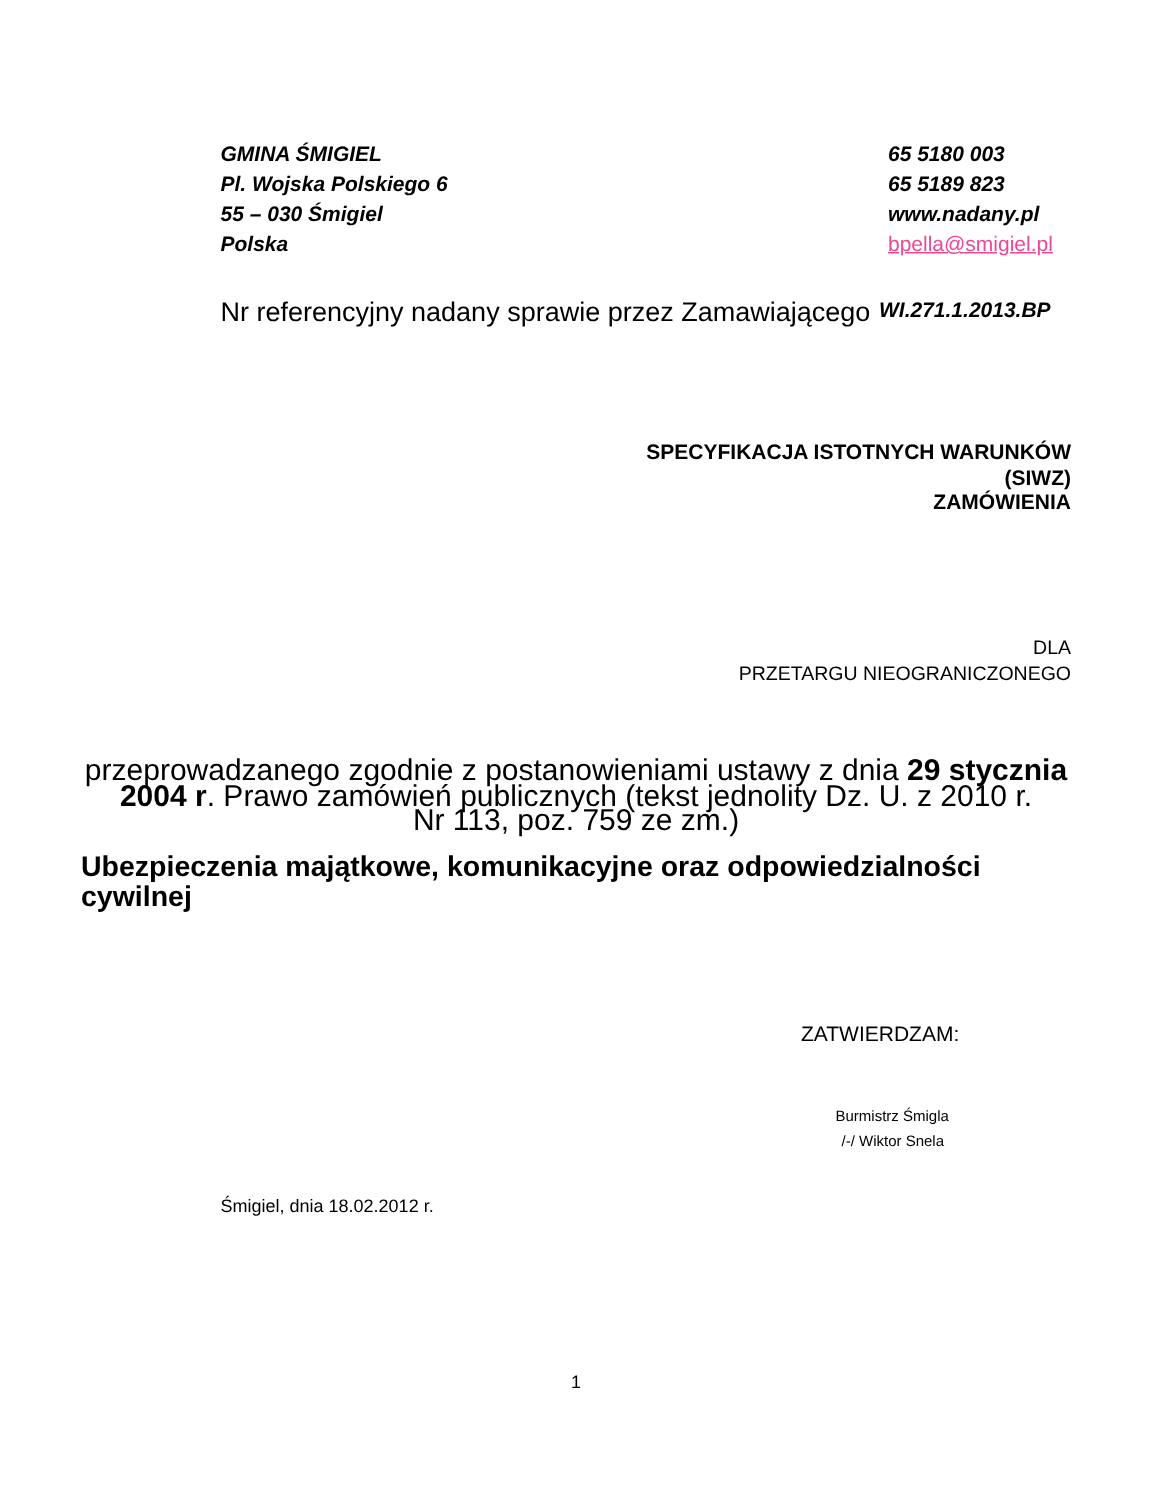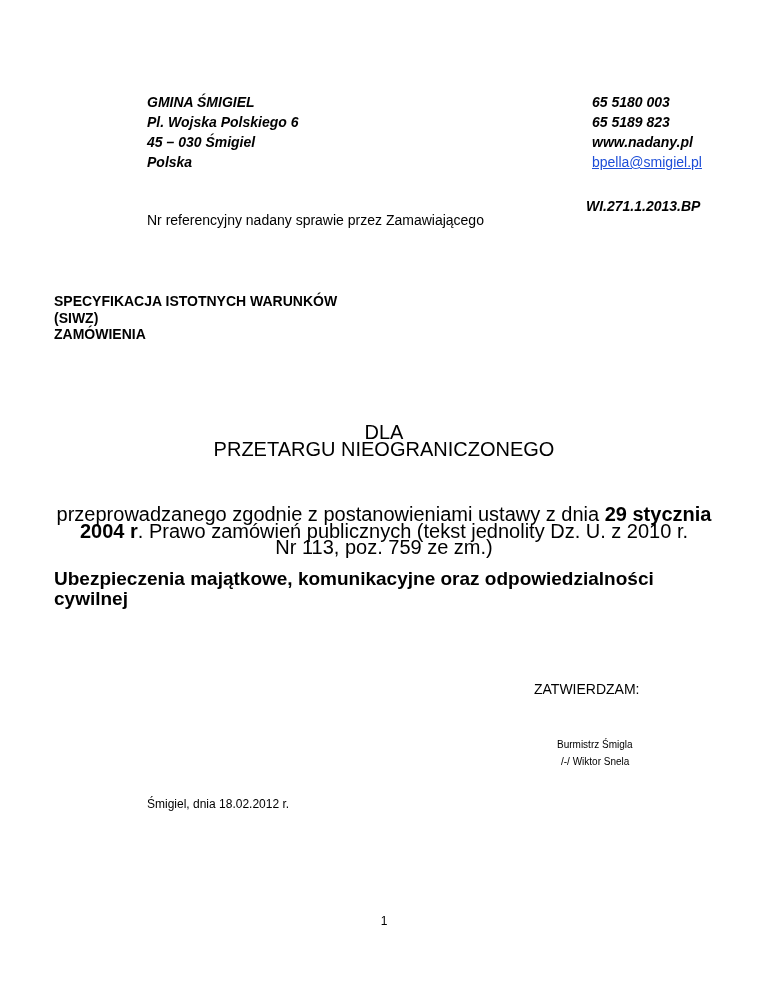--- a/index.html
+++ b/index.html
@@ -22,36 +22,36 @@
   .contact-block {
     position: absolute; left: 538px; top: 92px;
     font-size: 14px; line-height: 20px;
     font-weight: bold; font-style: italic;
   }
   .contact-block a.email-link {
     font-weight: normal; font-style: normal;
     text-decoration: underline;
   }
   .ref-label {
-    position: absolute; left: 93px; top: 212px;
-    font-size: 14px; line-height: 17px;
+    position: absolute; left: 93px; top: 200px;
+    font-size: 18px; line-height: 17px;
   }
   .ref-value {
     position: absolute; left: 532px; top: 198px;
     font-size: 14px; line-height: 17px;
     font-weight: bold; font-style: italic;
   }
   .doc-title {
     position: absolute; left: 0; right: 0; top: 293px;
-    text-align: left; font-size: 14px; line-height: 16.5px;
+    text-align: right; font-size: 14px; line-height: 16.5px;
     font-weight: bold;
   }
   .procedure-type {
     position: absolute; left: 0; right: 0; top: 424px;
-    text-align: center; font-size: 20px; line-height: 16.5px;
+    text-align: right; font-size: 13px; line-height: 16.5px;
   }
   .legal-paragraph {
     position: absolute; left: 0; right: 0; top: 506px;
     text-align: center; font-size: 20px; line-height: 16.5px;
   }
   .legal-paragraph .b { font-weight: bold; }
   .subject-block {
     position: absolute; left: 0; right: 0; top: 569px;
     text-align: left; font-size: 19px; line-height: 20px;
     font-weight: bold;
@@ -75,29 +75,29 @@
   }
 </style>
 </head>
 <body>
 
 <div class="page">
 
   <div class="address-block">
     <div>GMINA ŚMIGIEL</div>
     <div>Pl. Wojska Polskiego 6</div>
-    <div>45 – 030 Śmigiel</div>
+    <div>55 – 030 Śmigiel</div>
     <div>Polska</div>
   </div>
 
   <div class="contact-block">
     <div>65 5180 003</div>
     <div>65 5189 823</div>
     <div>www.nadany.pl</div>
-    <div><a href="#" class="email-link" style="color: #1d4ed8;">bpella@smigiel.pl</a></div>
+    <div><a href="#" class="email-link" style="color: #ec4899;">bpella@smigiel.pl</a></div>
   </div>
 
   <div class="ref-label">Nr referencyjny nadany sprawie przez Zamawiającego</div>
   <div class="ref-value">WI.271.1.2013.BP</div>
 
   <div class="doc-title">
     <div>SPECYFIKACJA ISTOTNYCH WARUNKÓW</div>
     <div>(SIWZ)</div>
     <div>ZAMÓWIENIA</div>
   </div>

